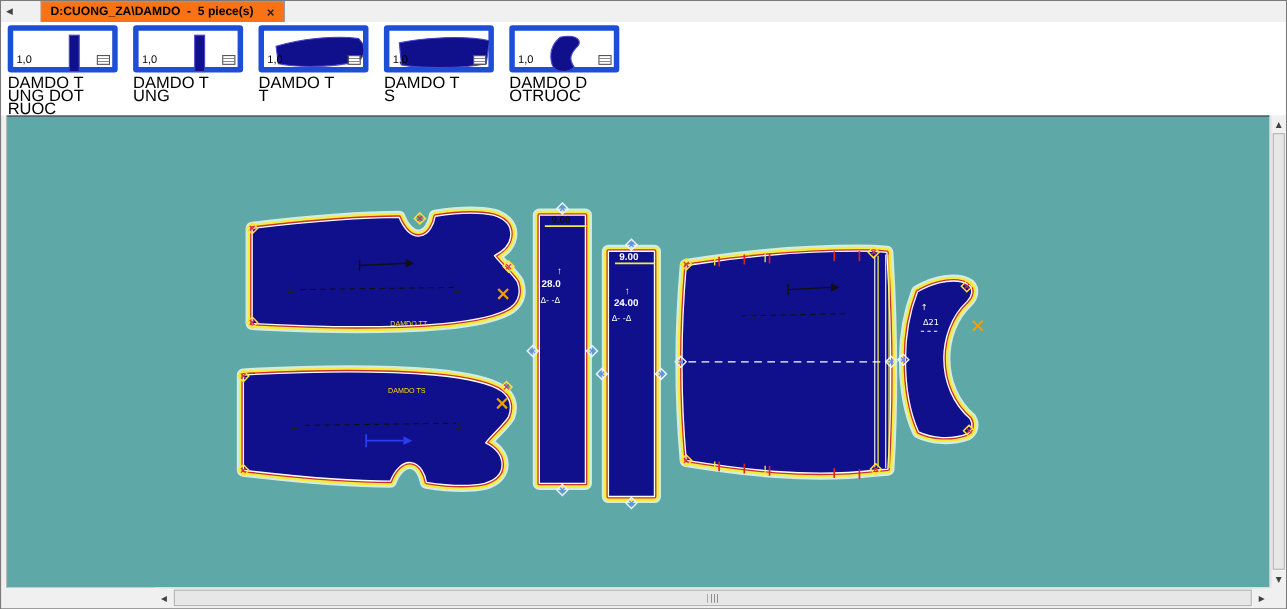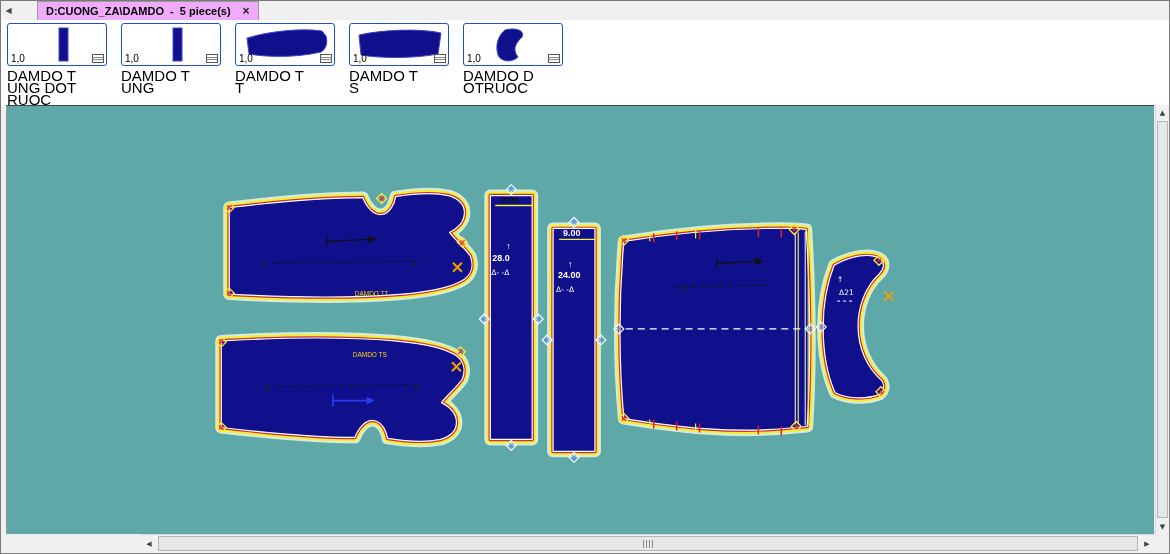--- a/index.html
+++ b/index.html
@@ -6,30 +6,30 @@
   .window{position:relative;width:1170px;height:554px;box-sizing:border-box;
     border:1px solid #7a7a7a;background:#f0f0f0;
     font-family:"Liberation Sans",sans-serif;overflow:hidden;}
   
   .tabbar{position:absolute;top:0;left:0;right:0;height:19px;background:#f0f0f0;
     border-bottom:1px solid #cfcfcf;}
   .navbtn{position:absolute;left:1px;top:2px;width:13px;height:14px;
     font-family:"DejaVu Sans",sans-serif;font-size:8px;color:#444;
     display:flex;align-items:center;justify-content:center;cursor:default;}
   .tab{position:absolute;left:36px;top:0;height:19px;box-sizing:border-box;
-    background:#f0abfc;border:1px solid #9a9a9a;border-bottom:none;
+    background:#f97316;border:1px solid #9a9a9a;border-bottom:none;
     display:inline-flex;align-items:center;gap:12px;padding:0 8px;}
   .tabtitle{font-size:11px;font-weight:bold;color:#000;white-space:pre;}
   .tabclose{font-size:12px;font-weight:bold;color:#222;line-height:12px;cursor:default;}
   
   .palette{position:absolute;top:19px;left:0;right:0;height:85px;background:#ffffff;
     display:flex;align-items:flex-start;padding-left:6px;box-sizing:border-box;}
   .cell{width:114px;flex:0 0 114px;padding-top:3px;}
   .thumb{position:relative;width:100px;height:43px;box-sizing:border-box;
-    border:1px solid #1d4ed8;border-radius:3px;background:#ffffff;}
+    border:5px solid #1d4ed8;border-radius:3px;background:#ffffff;}
   .scale{position:absolute;left:3px;bottom:1px;font-size:10px;color:#000;}
   .flag{position:absolute;right:2px;bottom:2px;width:12px;height:9px;box-sizing:border-box;
     border:1px solid #555;
     background:linear-gradient(180deg,#fff 0 2px,#888 2px 3px,#fff 3px 4px,#888 4px 5px,#fff 5px);}
   .mini{position:absolute;left:1px;top:1px;}
   .plabel{width:72px;margin-top:4px;font-size:15px;line-height:12px;color:#000;
     word-break:break-all;}
   
   .canvas{position:absolute;top:104px;left:5px;right:15px;bottom:19px;
     background:#5FA8A8;border-top:1px solid #454545;border-left:1px solid #9a9a9a;}

